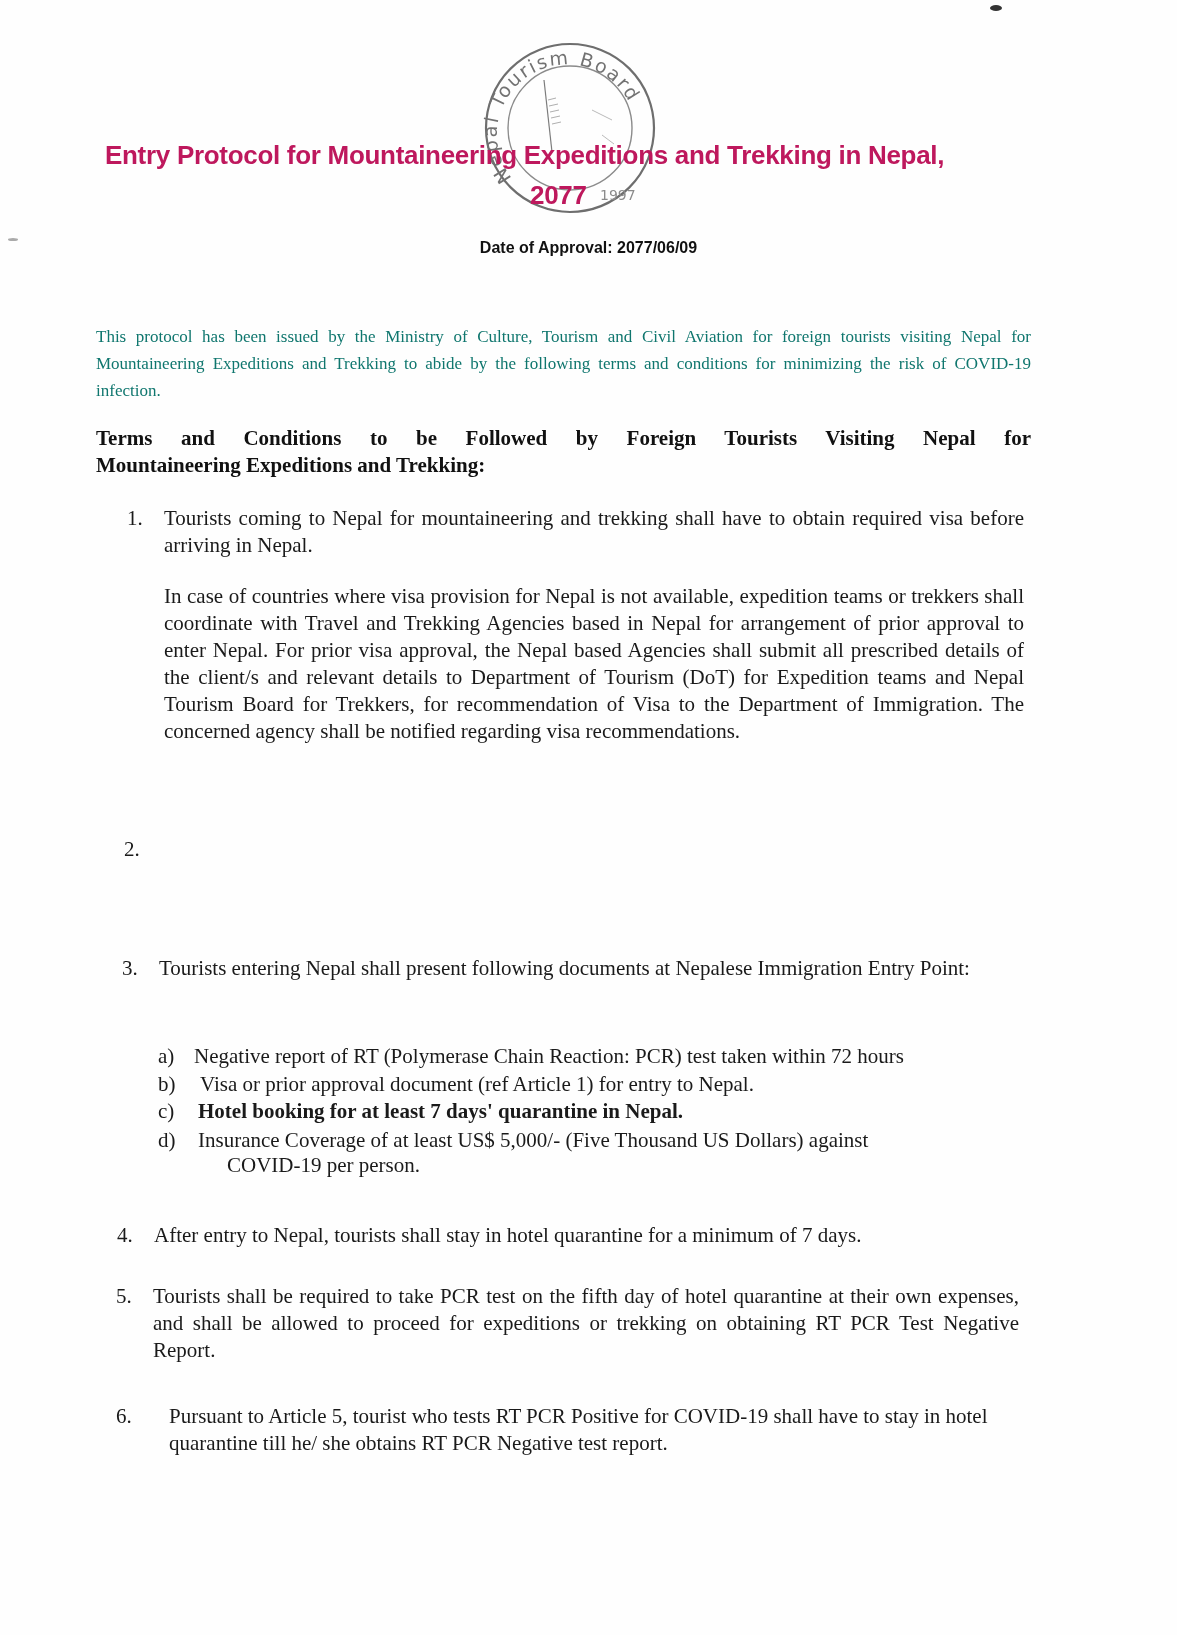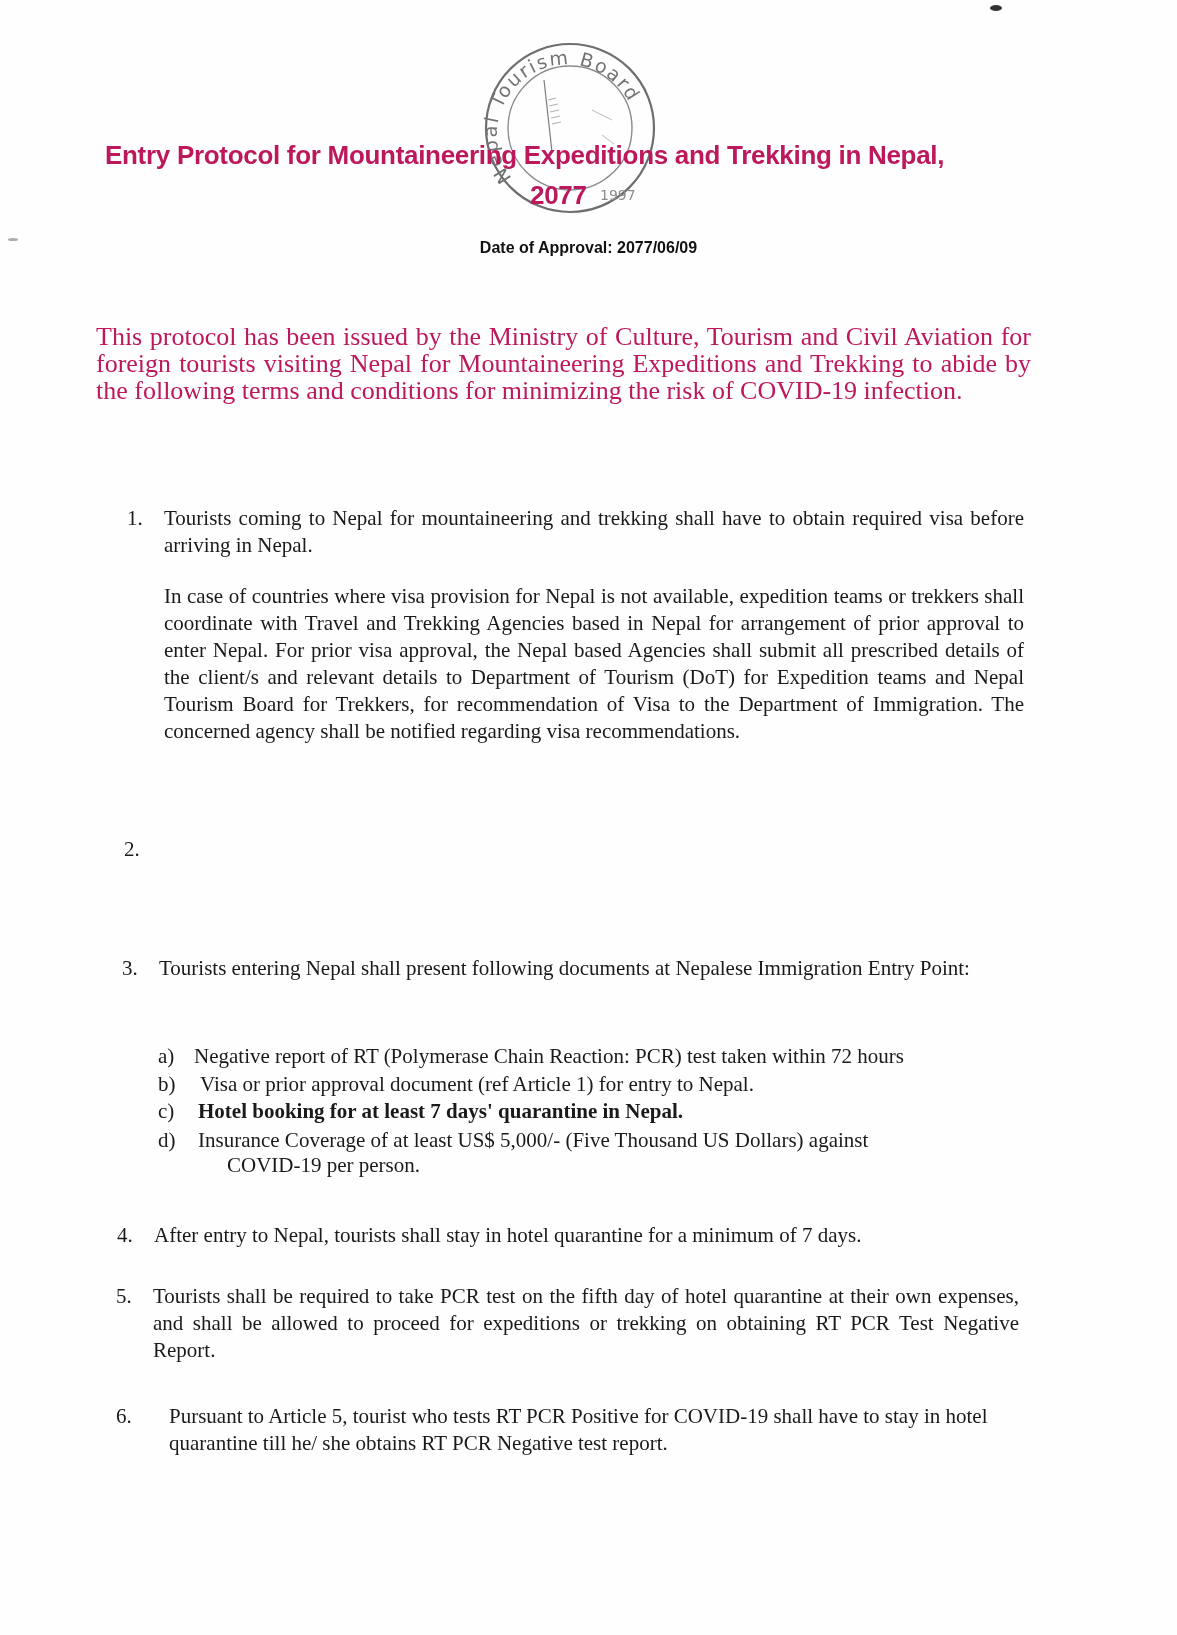--- a/index.html
+++ b/index.html
@@ -19,22 +19,22 @@
       font-weight: bold; font-size: 16px; color: #111;
     }
 
     .stamp {
       position: absolute; left: 482px; top: 40px; width: 176px; height: 176px;
       z-index: 1; opacity: 0.85;
     }
 
     .intro {
       position: absolute; left: 96px; top: 323px; width: 935px;
-      font-family: "Liberation Serif", "DejaVu Serif", serif; font-size: 26px; line-height: 27px;
-      text-align: justify; color: #be185d;
+      font-family: "Liberation Serif", "DejaVu Serif", serif; font-size: 17px; line-height: 27px;
+      text-align: justify; color: #0f766e;
     }
     .terms-heading {
       position: absolute; left: 96px; top: 425px; width: 935px;
       font-family: "Liberation Serif", "DejaVu Serif", serif; font-weight: bold; font-size: 21px;
       line-height: 27px; text-align: justify; text-align-last: left; color: #111;
     }
     .terms-heading .l1 { display: block; text-align: justify; text-align-last: justify; }
 
     .item {
       position: absolute; font-family: "Liberation Serif", "DejaVu Serif", serif;
@@ -81,20 +81,24 @@
 
   <div class="title">
     <span>Entry Protocol for Mountaineering Expeditions and Trekking in Nepal,</span>
     <span class="year">2077</span>
   </div>
 
   <div class="approval">Date of Approval: 2077/06/09</div>
 
   <div class="intro">This protocol has been issued by the Ministry of Culture, Tourism and Civil Aviation for foreign tourists visiting Nepal for Mountaineering Expeditions and Trekking to abide by the following terms and conditions for minimizing the risk of COVID-19 infection.</div>
 
+  <div class="terms-heading">
+    <span class="l1">Terms and Conditions to be Followed by Foreign Tourists Visiting Nepal for</span>
+    <span>Mountaineering Expeditions and Trekking:</span>
+  </div>
 
   <div class="item" style="left:127px; top:505px; width:900px; height:280px;">
     <span class="num">1.</span>
     <div class="body" style="width:860px;">Tourists coming to Nepal for mountaineering and trekking shall have to obtain required visa before arriving in Nepal.</div>
     <div class="para2" style="top:78px; width:860px;">In case of countries where visa provision for Nepal is not available, expedition teams or trekkers shall coordinate with Travel and Trekking Agencies based in Nepal for arrangement of prior approval to enter Nepal. For prior visa approval, the Nepal based Agencies shall submit all prescribed details of the client/s and relevant details to Department of Tourism (DoT) for Expedition teams and Nepal Tourism Board for Trekkers, for recommendation of Visa to the Department of Immigration. The concerned agency shall be notified regarding visa recommendations.</div>
   </div>
 
   <div class="item" style="left:124px; top:836px; width:900px; height:90px;">
     <span class="num">2.</span>
   </div>

